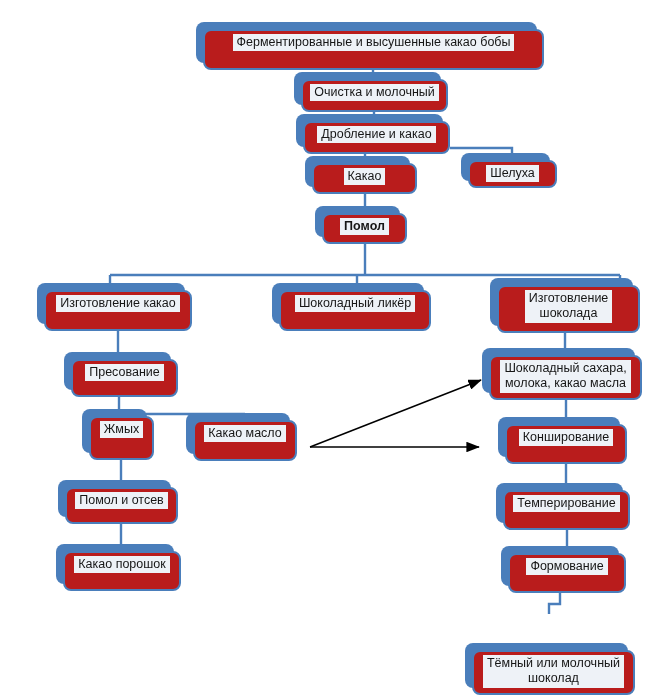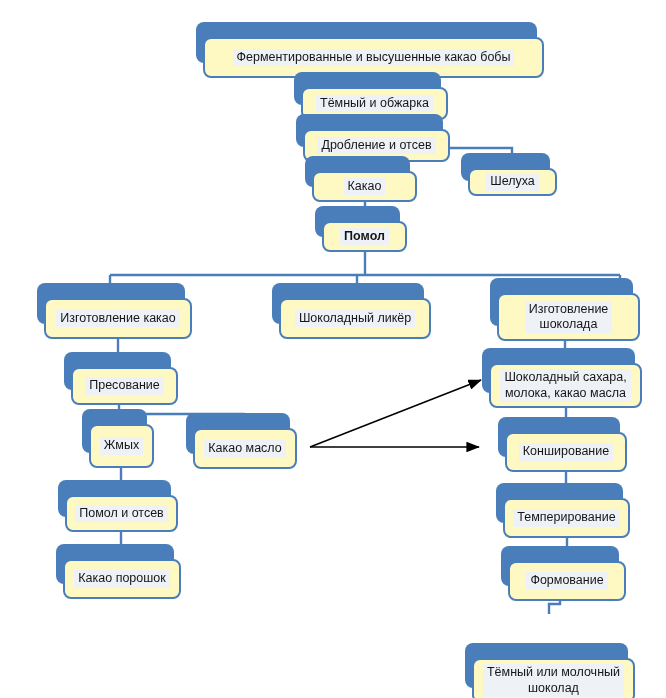--- a/index.html
+++ b/index.html
@@ -49,29 +49,29 @@
     top: -7px;
     width: 100%;
     height: 100%;
     background: #4a7ebb;
     border-radius: 8px;
     box-sizing: border-box;
   }
   .node .card {
     position: absolute;
     left: 0;
-    top: 8px;
+    top: 0;
     width: 100%;
     height: 100%;
-    background: #fef9c3;
+    background: #b91c1c;
     border: 2px solid #4a7ebb;
     border-radius: 8px;
     box-sizing: border-box;
     display: flex;
-    align-items: center;
+    align-items: flex-start;
     justify-content: center;
     padding: 3px 6px;
   }
   .node .inner {
     background: #eef2f7;
     display: flex;
     align-items: center;
     justify-content: center;
     text-align: center;
     line-height: 1.22;
@@ -144,27 +144,27 @@
   <div id="nodes">
       <div class="node" style="left: 203px; top: 29px; width: 341px; height: 41px;">
         <div class="plate"></div>
         <div class="card">
           <div class="inner">Ферментированные и высушенные какао бобы</div>
         </div>
       </div>
       <div class="node" style="left: 301px; top: 79px; width: 147px; height: 33px;">
         <div class="plate"></div>
         <div class="card">
-          <div class="inner">Тёмный и обжарка</div>
+          <div class="inner">Очистка и молочный</div>
         </div>
       </div>
       <div class="node" style="left: 303px; top: 121px; width: 147px; height: 33px;">
         <div class="plate"></div>
         <div class="card">
-          <div class="inner">Дробление и отсев</div>
+          <div class="inner">Дробление и какао</div>
         </div>
       </div>
       <div class="node" style="left: 468px; top: 160px; width: 89px; height: 28px;">
         <div class="plate"></div>
         <div class="card">
           <div class="inner">Шелуха</div>
         </div>
       </div>
       <div class="node" style="left: 312px; top: 163px; width: 105px; height: 31px;">
         <div class="plate"></div>

